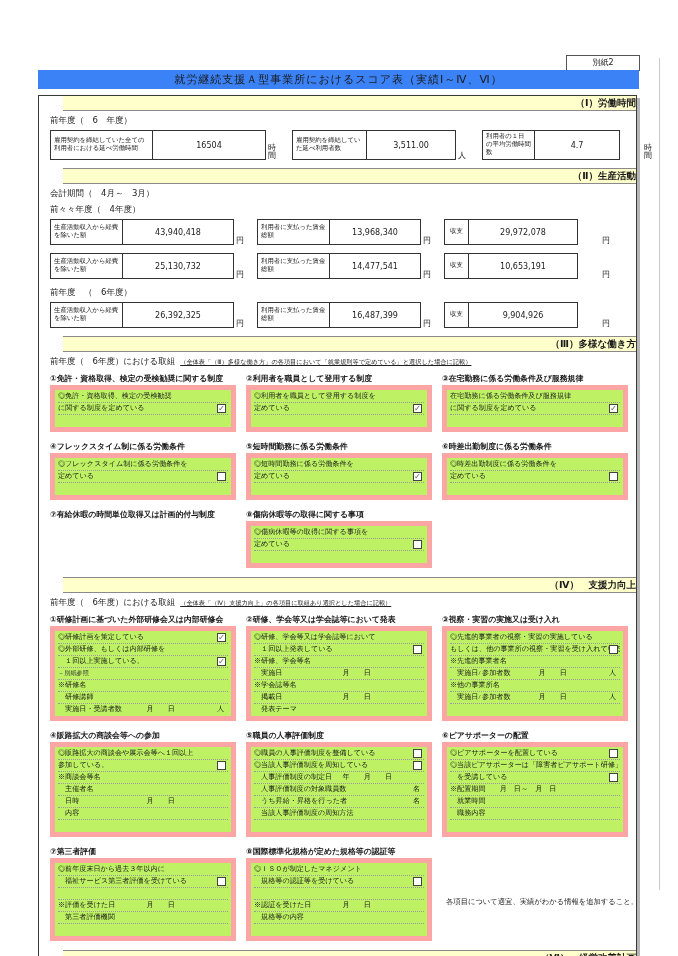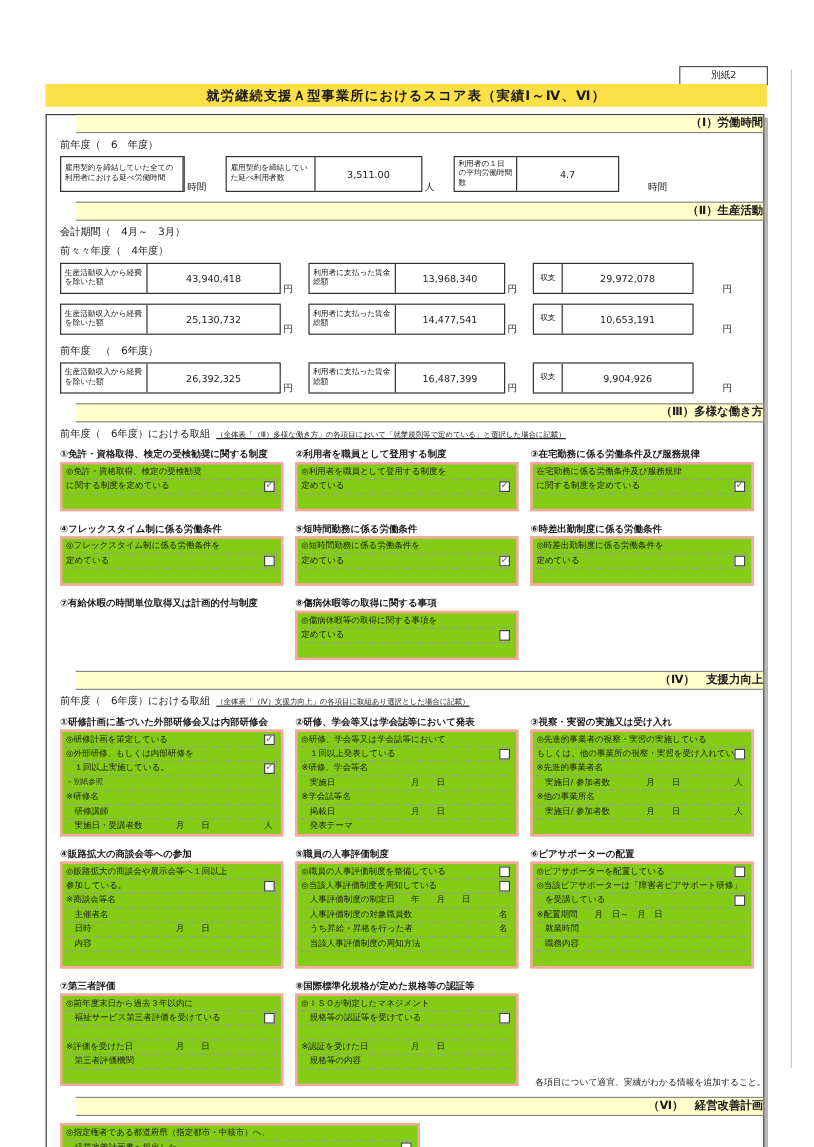--- a/index.html
+++ b/index.html
@@ -1,21 +1,21 @@
 <!DOCTYPE html>
 <html><head>
 <meta charset="utf-8">
 <style>
   html,body{margin:0;padding:0;}
   body{width:678px;height:956px;background:#ffffff;position:relative;
        font-family:"DejaVu Sans","Liberation Sans",sans-serif;color:#1a1a1a;}
   .corner{position:absolute;top:55px;left:566px;width:72px;height:14px;border:1px solid #555;
           font-size:8px;text-align:center;line-height:14px;background:#fff;}
-  .title{position:absolute;top:70px;left:38px;width:601px;height:19px;background:#fde047;
-         text-align:center;font-weight:bold;font-size:11px;line-height:19px;letter-spacing:1px;}
+  .title{position:absolute;top:70px;left:38px;width:601px;height:19px;background:#3b82f6;
+         text-align:center;font-weight:normal;font-size:11px;line-height:19px;letter-spacing:1px;}
   .guide{position:absolute;left:659px;top:58px;height:832px;border-left:1px solid #c9c9c9;}
   .form{position:absolute;top:95px;left:38px;width:599px;min-height:788px;border:1px solid #3a3a3a;
         background:#fff;box-shadow:3px 3px 0 rgba(110,110,110,.5);box-sizing:border-box;}
   .sec-h{background:#ffffcc;border-top:1px solid #8a8a8a;border-bottom:1px solid #8a8a8a;
          text-align:right;font-size:9.5px;font-weight:bold;height:14px;line-height:14px;margin-left:24px;}
   .pad{padding:0 9px;}
   .year-line{font-size:8.5px;margin:4px 0 3px 2px;}
   .fields{display:flex;align-items:flex-end;margin:0 0 8px 2px;}
   .fgroup{display:flex;align-items:flex-end;margin-right:16px;}
   .fgroup:last-child{margin-right:0;gap:22px;}
@@ -31,21 +31,21 @@
   .s2 .fgroup{margin-right:13px;}
   .s2g0 .flabel{width:72px}.s2g0 .fvalue{width:110px}
   .s2g1 .flabel{width:72px}.s2g1 .fvalue{width:90px}
   .s2g2 .flabel{width:24px;justify-content:center}.s2g2 .fvalue{width:108px}
   .s2row{margin-bottom:2px;}
   .intro{font-size:8.5px;margin:4px 0 5px 2px;white-space:nowrap;overflow:hidden;}
   .intro .note{font-size:6.2px;text-decoration:underline;margin-left:5px;color:#222;}
   .grid3{display:grid;grid-template-columns:186px 186px 186px;column-gap:10px;row-gap:9px;
          margin:0 0 9px 2px;}
   .ititle{font-size:7.9px;font-weight:bold;margin-bottom:1px;white-space:nowrap;overflow:hidden;}
-  .ibox{border:2px solid #fca5a5;padding:1px 3px 1px;background:#84cc16;}
+  .ibox{border:5px solid #fca5a5;padding:1px 3px 1px;background:#bef264;font-family:Liberation Serif, serif;}
   .irow{position:relative;height:11px;line-height:10.5px;font-size:7.1px;
         border-bottom:1px dotted #999;white-space:nowrap;overflow:hidden;}
   .irow:last-child{border-bottom:none;}
   .irow.small{font-size:6.2px;color:#333;}
   .irow .mid{position:absolute;left:52%;}
   .irow .r{position:absolute;right:4px;}
   .cb{position:absolute;right:2px;top:1px;width:7px;height:7px;border:1px solid #444;background:#fff;}
   .cb.checked::after{content:"✓";position:absolute;top:-2.5px;left:0px;font-size:8.5px;color:#6a6a6a;}
   .s6wrap{margin:6px 0 22px 2px;width:300px;}
   .footnote{position:absolute;top:897px;right:40px;font-size:7.3px;}
@@ -59,20 +59,21 @@
   <div class="guide"></div>
 
   <div class="form">
     <div class="sec-h" style="border-top:none;">（Ⅰ）労働時間</div>
     <div class="pad s1">
       <div class="year-line">前年度（　6　年度）</div>
       <div class="fields" id="s1-fields">
           <div class="fgroup s1g0">
             <div class="fbox">
               <div class="flabel">雇用契約を締結していた全ての利用者における延べ労働時間</div>
+              <div class="fvalue">16504</div>
             </div>
             <div class="funit">時間</div>
           </div>
           <div class="fgroup s1g1">
             <div class="fbox">
               <div class="flabel">雇用契約を締結していた延べ利用者数</div>
               <div class="fvalue">3,511.00</div>
             </div>
             <div class="funit">人</div>
           </div>

